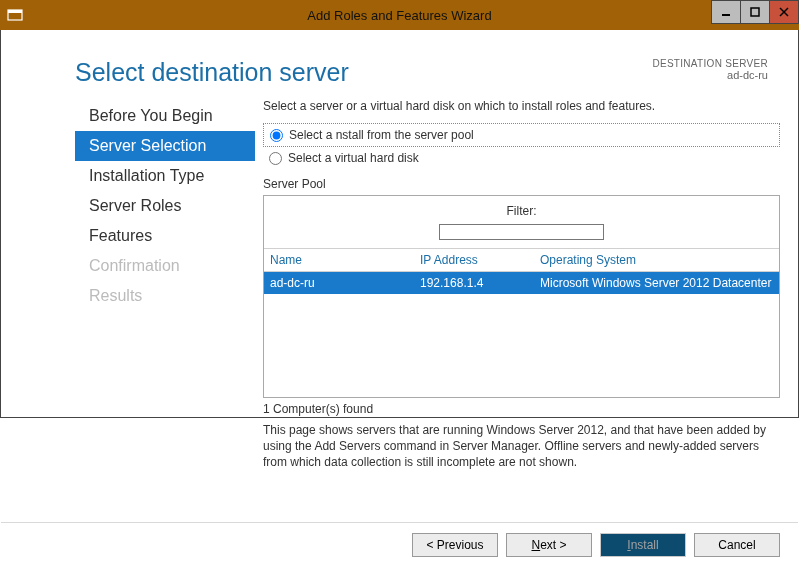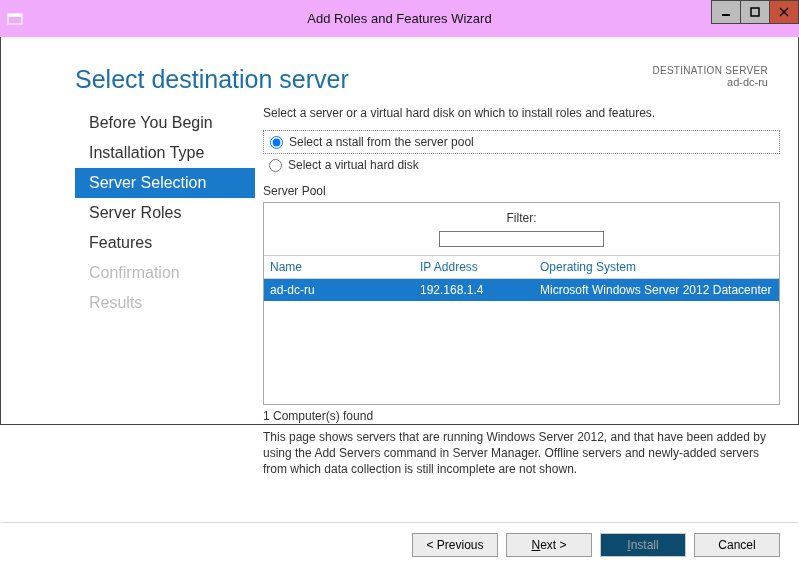--- a/index.html
+++ b/index.html
@@ -1,18 +1,18 @@
 <!DOCTYPE html>
 <html><head>
 <meta charset="utf-8">
 <style>
 * { box-sizing: border-box; margin: 0; padding: 0; font-family: "Segoe UI", Tahoma, sans-serif; }
 body { width: 799px; height: 567px; background: #fff; overflow: hidden; }
 
-.titlebar { height: 37px; background: #f0abfc; display: flex; align-items: center; position: relative; }
+.titlebar { height: 30px; background: #a16207; display: flex; align-items: center; position: relative; }
 .titlebar .icon-box { width: 30px; height: 30px; display: flex; align-items: center; justify-content: center; }
 .titlebar .title { position: absolute; left: 50%; transform: translateX(-50%); font-size: 13px; color: #111; }
 .winbtns { position: absolute; right: 0; top: 0; display: flex; }
 .winbtn { width: 30px; height: 24px; border: 1px solid #444; background: #bcbcbc; display: flex; align-items: center; justify-content: center; margin-left: -1px; cursor: pointer; }
 .winbtn.close { background: #c8513b; }
 .winbtn svg, .titlebar .icon-box svg { display: block; }
 
 .frame { border: 1px solid #444; border-top: none; height: 388px; padding-left: 44px; }
 
 .header-row { display: flex; justify-content: space-between; padding: 28px 30px 10px 30px; }
@@ -94,22 +94,22 @@
     <div class="page-title">Select destination server</div>
     <div class="dest">
       <div class="label">DESTINATION SERVER</div>
       <div class="val">ad-dc-ru</div>
     </div>
   </div>
 
   <div class="body">
     <div class="sidebar" id="sidebar">
         <div class="nav-item">Before You Begin</div>
+        <div class="nav-item active">Server Selection</div>
         <div class="nav-item">Installation Type</div>
-        <div class="nav-item active">Server Selection</div>
         <div class="nav-item">Server Roles</div>
         <div class="nav-item">Features</div>
         <div class="nav-item disabled">Confirmation</div>
         <div class="nav-item disabled">Results</div>
       </div>
 
     <div class="main">
       <div class="intro">Select a server or a virtual hard disk on which to install roles and features.</div>
 
       <div class="radios">

